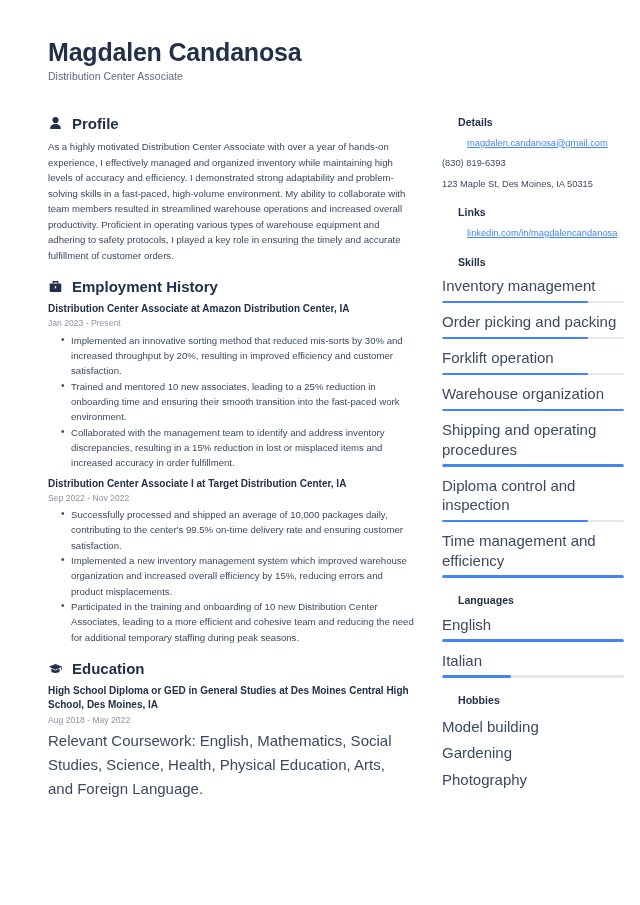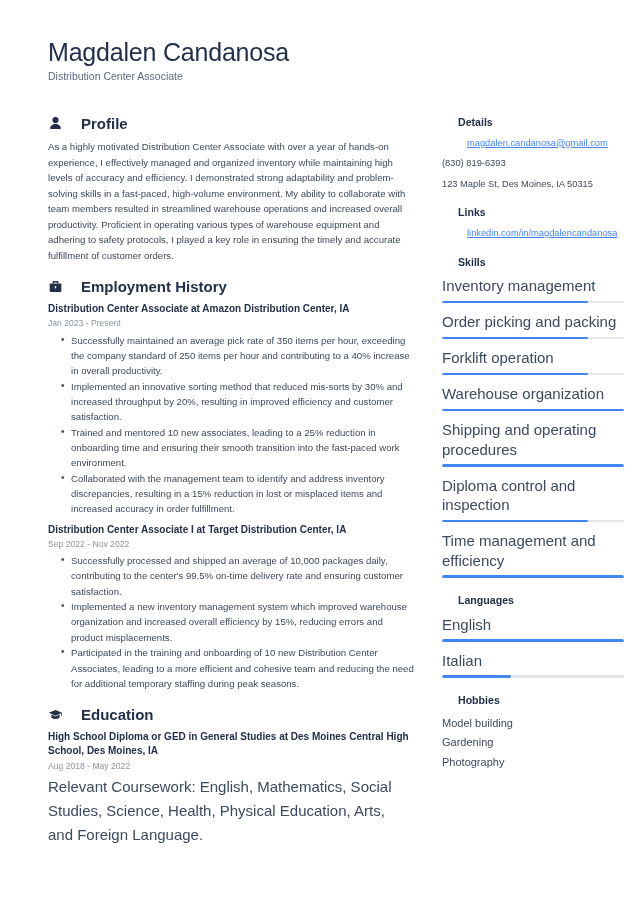--- a/index.html
+++ b/index.html
@@ -31,21 +31,21 @@
 
   
   .header {
     position: absolute;
     left: 40px;
     top: 30px;
     width: 420px;
   }
   .name {
     font-size: 25px;
-    font-weight: normal;
+    font-weight: bold;
     color: #22304a;
     letter-spacing: -0.2px;
     line-height: 1.15;
     margin: 0;
   }
   .job-title {
     font-size: 10.5px;
     color: #5d6b80;
     margin-top: 3px;
     line-height: 1.2;
@@ -65,21 +65,21 @@
     width: 182px;
   }
 
   
   .section {
     margin-bottom: 14px;
   }
   .sec-head {
     display: flex;
     align-items: center;
-    gap: 18px;
+    gap: 9px;
     margin-bottom: 8px;
   }
   .sec-icon {
     width: 15px;
     height: 15px;
     display: block;
     flex: 0 0 15px;
     color: #22304a;
   }
   .sec-icon svg { display: block; width: 15px; height: 15px; fill: #22304a; }
@@ -181,21 +181,21 @@
     background: #e4e7ea;
     border-radius: 2px;
     overflow: hidden;
   }
   .bar-fill {
     height: 100%;
     background: #4285f4;
     border-radius: 2px;
   }
   .plain-item {
-    font-size: 11px;
+    font-size: 15px;
     color: #3c4a5e;
     line-height: 1.75;
   }
 </style>
 </head>
 <body>
 
 <div class="page">
   <div class="sheet">
 
@@ -228,21 +228,20 @@
                 <rect x="7.3" y="7.6" width="1.4" height="2.4" fill="#ffffff"></rect>
               </svg>
           </span>
           <span class="sec-title">Employment History</span>
         </div>
 
         <div class="entry">
           <div class="entry-title">Distribution Center Associate at Amazon Distribution Center, IA</div>
           <div class="entry-date">Jan 2023 - Present</div>
           <ul class="bullets">
-            <li>Successfully maintained an average pick rate of 350 items per hour, exceeding the company standard of 250 items per hour and contributing to a 40% increase in overall productivity.</li>
             <li>Implemented an innovative sorting method that reduced mis-sorts by 30% and increased throughput by 20%, resulting in improved efficiency and customer satisfaction.</li>
             <li>Trained and mentored 10 new associates, leading to a 25% reduction in onboarding time and ensuring their smooth transition into the fast-paced work environment.</li>
             <li>Collaborated with the management team to identify and address inventory discrepancies, resulting in a 15% reduction in lost or misplaced items and increased accuracy in order fulfillment.</li>
           </ul>
         </div>
 
         <div class="entry">
           <div class="entry-title">Distribution Center Associate I at Target Distribution Center, IA</div>
           <div class="entry-date">Sep 2022 - Nov 2022</div>
           <ul class="bullets">

